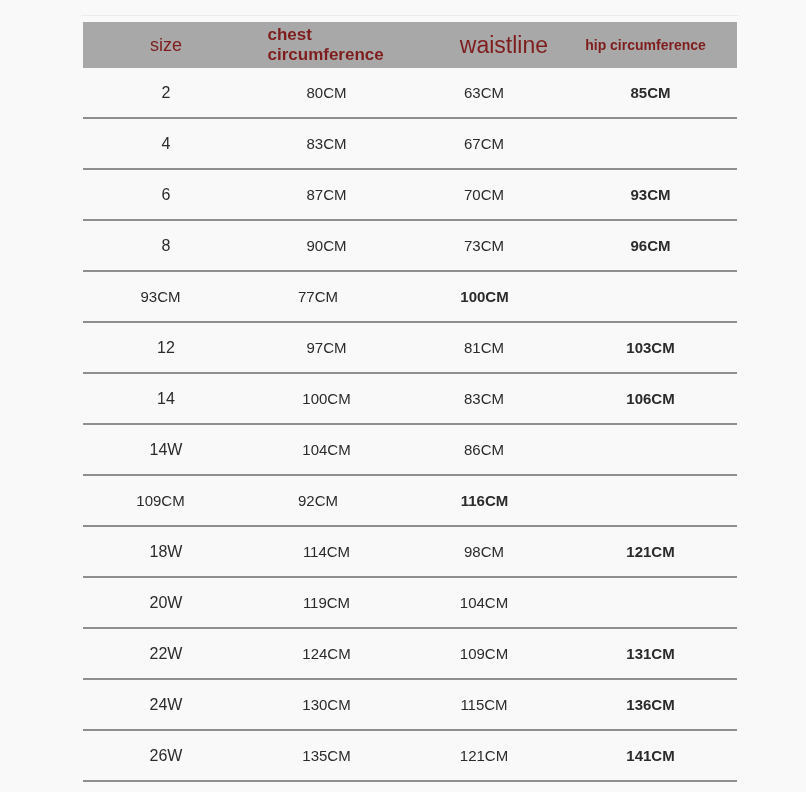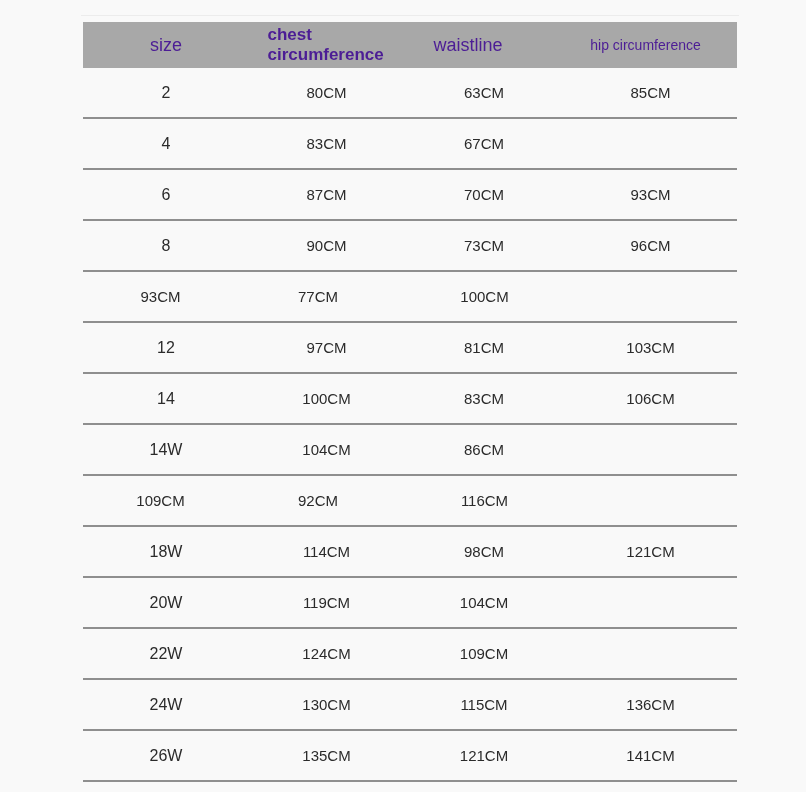--- a/index.html
+++ b/index.html
@@ -27,46 +27,46 @@
     position:absolute;
     left:-2px;right:-2px;top:-7px;
     height:1px;
     background:#ececec;
   }
   .hdr{
     display:flex;
     align-items:center;
     height:46px;
     background:var(--header-bg);
-    color:#4c1d95;
+    color:#7f1d1d;
   }
   .row{
     display:flex;
     align-items:center;
     height:49px;
     border-bottom:2px solid var(--line);
     font-size:15px;
   }
   .c1,.c2,.c3,.c4{text-align:center;flex:none;}
   .c1{width:166px;}
   .c2{width:155px;}
   .c3{width:160px;}
-  .c4{width:173px;}
+  .c4{width:173px;font-weight:bold;}
   .row .c1{font-size:16px;}
   .hdr .c1{font-size:18px;}
   .hdr .c2{font-size:17px;}
   .hdr .c2 .wrap{
     display:inline-block;
     width:118px;
     text-align:left;
     line-height:1.18;
     vertical-align:middle;
     font-weight:bold;
   }
-  .hdr .c3{font-size:18px;position:relative;left:-16px;}
+  .hdr .c3{font-size:23px;position:relative;left:-16px;text-align:right;}
   .hdr .c4{font-size:14px;position:relative;left:-5px;}
 </style>
 </head>
 <body>
 
 <div class="size-chart">
   <div class="hdr">
     <div class="c1">size</div>
     <div class="c2">
       <span class="wrap">chest circumference</span>
@@ -144,20 +144,21 @@
   <div class="row">
     <div class="c1">20W</div>
     <div class="c2">119CM</div>
     <div class="c3">104CM</div>
   </div>
 
   <div class="row">
     <div class="c1">22W</div>
     <div class="c2">124CM</div>
     <div class="c3">109CM</div>
+    <div class="c4">131CM</div>
   </div>
 
   <div class="row">
     <div class="c1">24W</div>
     <div class="c2">130CM</div>
     <div class="c3">115CM</div>
     <div class="c4">136CM</div>
   </div>
 
   <div class="row">

